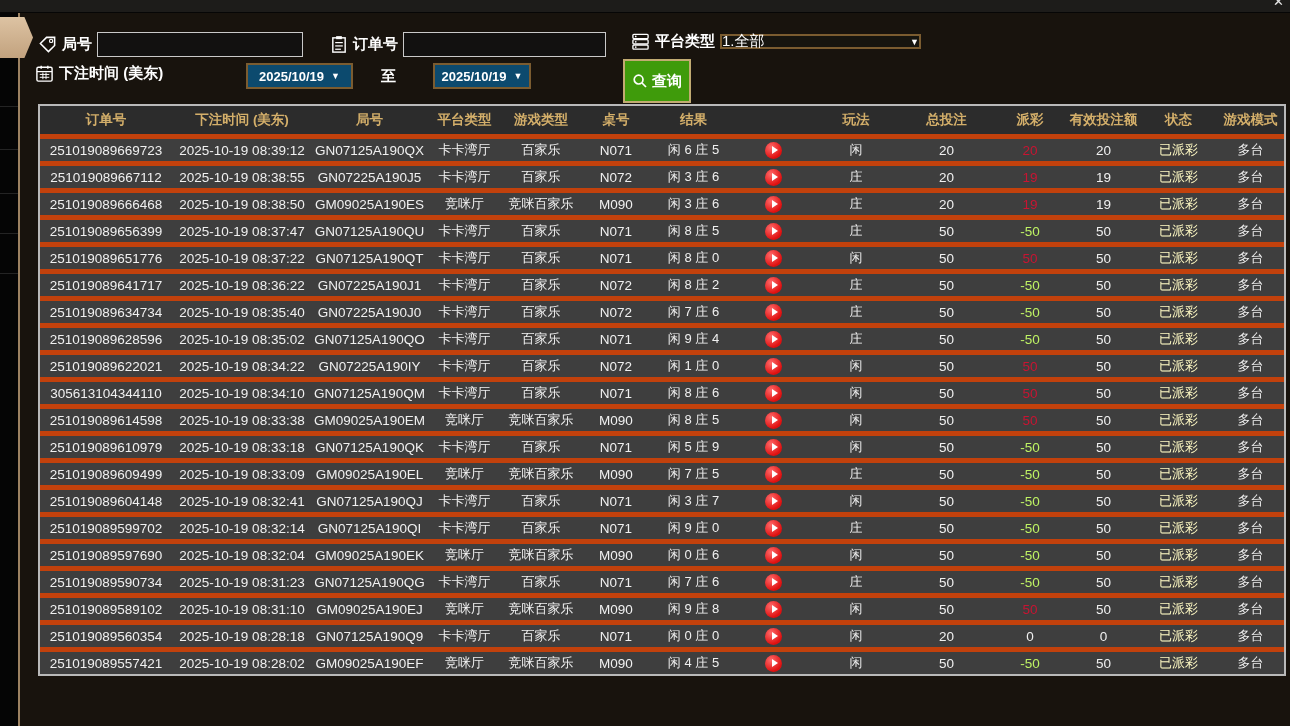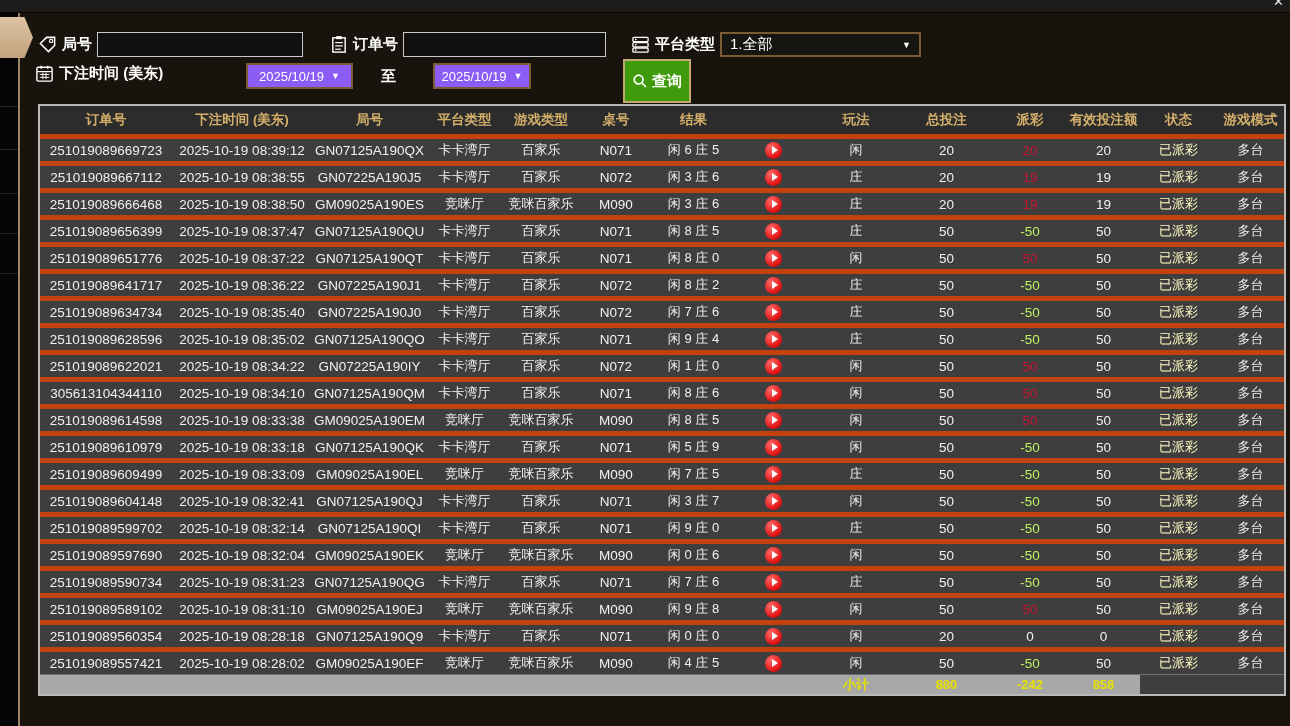--- a/index.html
+++ b/index.html
@@ -24,23 +24,23 @@
   
   .filters { position:absolute; left:18px; top:13px; width:1272px; height:92px; z-index:4; }
   .flabel { font-size:15px; font-weight:bold; color:#fff; white-space:nowrap; }
   .ficon { display:inline-block; vertical-align:middle; }
   .f-item { position:absolute; display:flex; align-items:center; gap:5px; }
   .txtinput { background:#121110; border:1px solid #c9c9c9; height:25px; color:#fff;
     font-size:14px; padding:0 6px; outline:none; }
   .dd { border:2px solid #7b5c30; background:#17150f; color:#fff; display:flex;
     align-items:center; cursor:pointer; }
   .dd .caret { font-size:9px; color:#fff; }
-  .datebox { background:#8b5cf6; height:26px; justify-content:center; gap:7px;
-    font-size:13px; font-weight:normal; }
-  .platformbox { height:25px; font-size:15px; padding:0 8px; justify-content:space-between;align-items:center; }
+  .datebox { background:#0c4a6e; height:26px; justify-content:center; gap:7px;
+    font-size:13px; font-weight:bold; }
+  .platformbox { height:15px; font-size:15px; padding:0 0; justify-content:space-between;align-items:center; }
   .to-label { font-size:15px; font-weight:bold; }
   .querybtn { position:absolute; left:605px; top:46px; height:44px; background:#3f9b0b;
     border:2px solid #c2ab72; color:#fff; font-size:15px; font-weight:bold;
     display:flex; align-items:center; gap:4px; padding:0 7px; cursor:pointer; }
 
   
   .btable { position:absolute; left:38px; top:104px; width:1248px;
     border:2px solid #b9b9b9; background:#3e3e3e; z-index:3; }
   .grid { display:grid;
     grid-template-columns:132px 140px 115px 75px 78px 72px 83px 77px 88px 93px 74px 73px 77px 67px; }
@@ -541,30 +541,14 @@
         </div>
     <div class="td">闲</div>
     <div class="td num">50</div>
     <div class="td num payout neg">-50</div>
     <div class="td num">50</div>
     <div class="td status">已派彩</div>
     <div class="td">多台</div>
   </div>
     </div>
 
-  <div class="frow grid">
-    <div class="td lt"></div>
-      <div class="td lt"></div>
-      <div class="td lt"></div>
-      <div class="td lt"></div>
-    <div class="td lt"></div>
-      <div class="td lt"></div>
-      <div class="td lt"></div>
-      <div class="td lt"></div>
-    <div class="td lt">小计</div>
-    <div class="td lt">880</div>
-    <div class="td lt">-242</div>
-    <div class="td lt">858</div>
-    <div class="td"></div>
-      <div class="td"></div>
-  </div>
 
 </div>
 
 </body></html>

